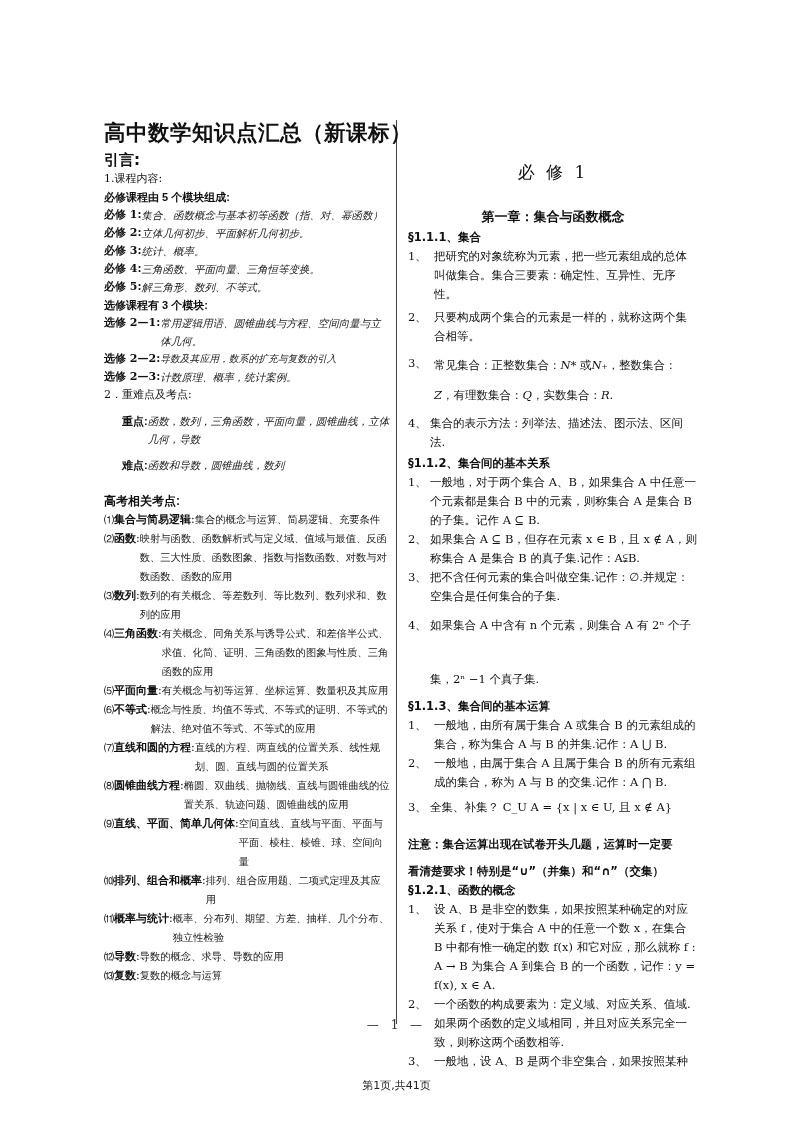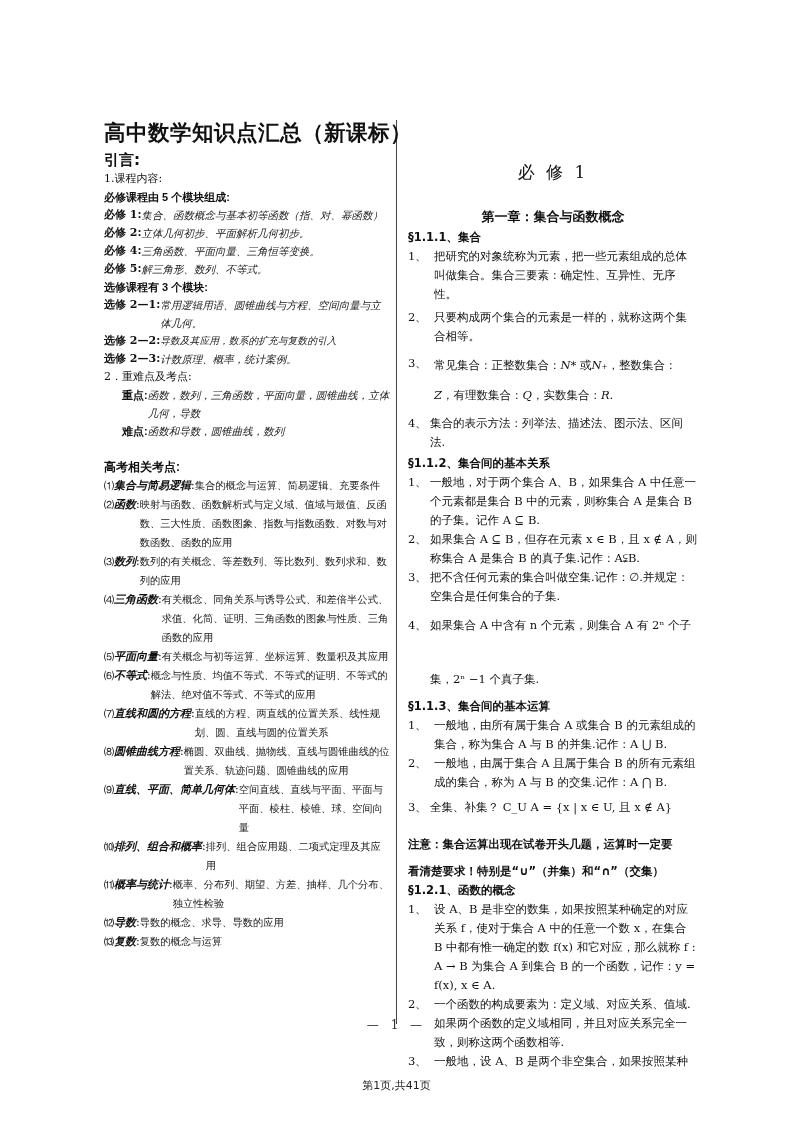--- a/index.html
+++ b/index.html
@@ -11,26 +11,26 @@
   .col-left { left: 104px; top: 118px; width: 286px; }
   .col-right { left: 408px; top: 158px; width: 290px; }
   .title { font-family: "DejaVu Serif", serif; font-weight: bold; font-size: 21.5px; letter-spacing: 0.5px; line-height: 30px; white-space: nowrap; }
   .h-intro { font-family: "DejaVu Sans", sans-serif; font-weight: bold; font-size: 15px; line-height: 20px; margin-top: 2px; }
   .line { font-size: 11px; line-height: 18px; }
   .b { font-weight: bold; font-family: Liberation Sans, sans-serif; }
   .lbl { font-family: "DejaVu Serif", serif; font-weight: bold; }
   .row { display: flex; font-size: 11px; line-height: 18px; }
   .row .k { white-space: nowrap; flex: 0 0 auto; }
   .row .v { flex: 1 1 auto; font-size: 10.5px; color: #222; font-style: italic; }
-  .indent1 { padding-left: 18px; }
+  .indent1 { padding-left: 18px; margin-top: 8px; }
   .gap { height: 18px; }
   .kp { display: flex; font-size: 11px; line-height: 19px; }
   .kp .k { white-space: nowrap; flex: 0 0 auto; }
   .kp .k .num { font-size: 10px; font-weight: normal; font-family: "DejaVu Serif", serif; }
-  .kp .k .nm { font-weight: bold; font-family: "DejaVu Sans", sans-serif; font-style: italic; }
+  .kp .k .nm { font-weight: bold; font-family: "DejaVu Sans", sans-serif; }
   .kp .v { flex: 1 1 auto; font-size: 10.3px; color: #222; }
 
   .center { text-align: center; }
   .bx1 { font-size: 17px; line-height: 28px; letter-spacing: 3px; font-family: "DejaVu Serif", serif; margin-bottom: 20px; }
   .chap { font-family: "DejaVu Sans", sans-serif; font-weight: bold; font-size: 13px; line-height: 22px; }
   .sec { font-family: "DejaVu Sans", sans-serif; font-weight: bold; font-size: 11.5px; line-height: 19px; }
   .item { display: flex; font-size: 11.5px; line-height: 19px; }
   .item .n { flex: 0 0 26px; }
   .item .n.tight { flex: 0 0 22px; }
   .item .t { flex: 1 1 auto; }
@@ -54,20 +54,24 @@
 
     <div class="row">
       <span class="k lbl">必修 1:</span>
       <span class="v">集合、函数概念与基本初等函数（指、对、幂函数）</span>
     </div>
     <div class="row">
       <span class="k lbl">必修 2:</span>
       <span class="v">立体几何初步、平面解析几何初步。</span>
     </div>
     <div class="row">
+      <span class="k lbl">必修 3:</span>
+      <span class="v">统计、概率。</span>
+    </div>
+    <div class="row">
       <span class="k lbl">必修 4:</span>
       <span class="v">三角函数、平面向量、三角恒等变换。</span>
     </div>
     <div class="row">
       <span class="k lbl">必修 5:</span>
       <span class="v">解三角形、数列、不等式。</span>
     </div>
 
     <div class="line b">选修课程有 3 个模块:</div>
     <div class="row">

